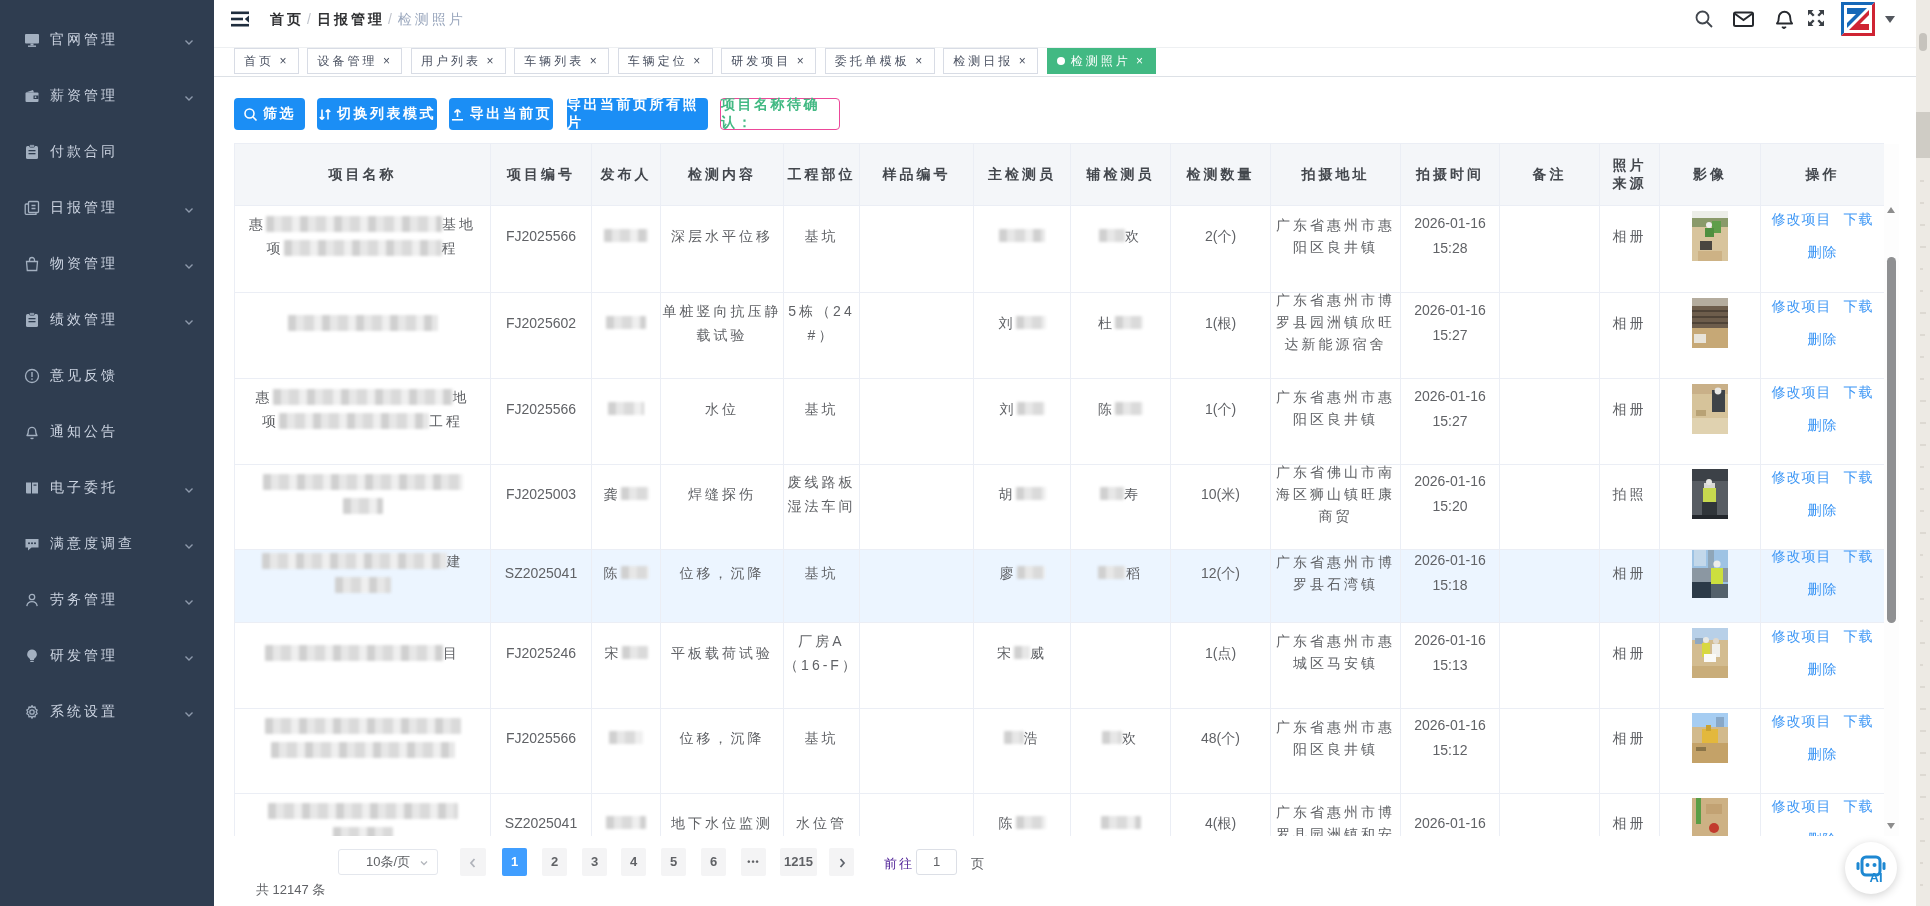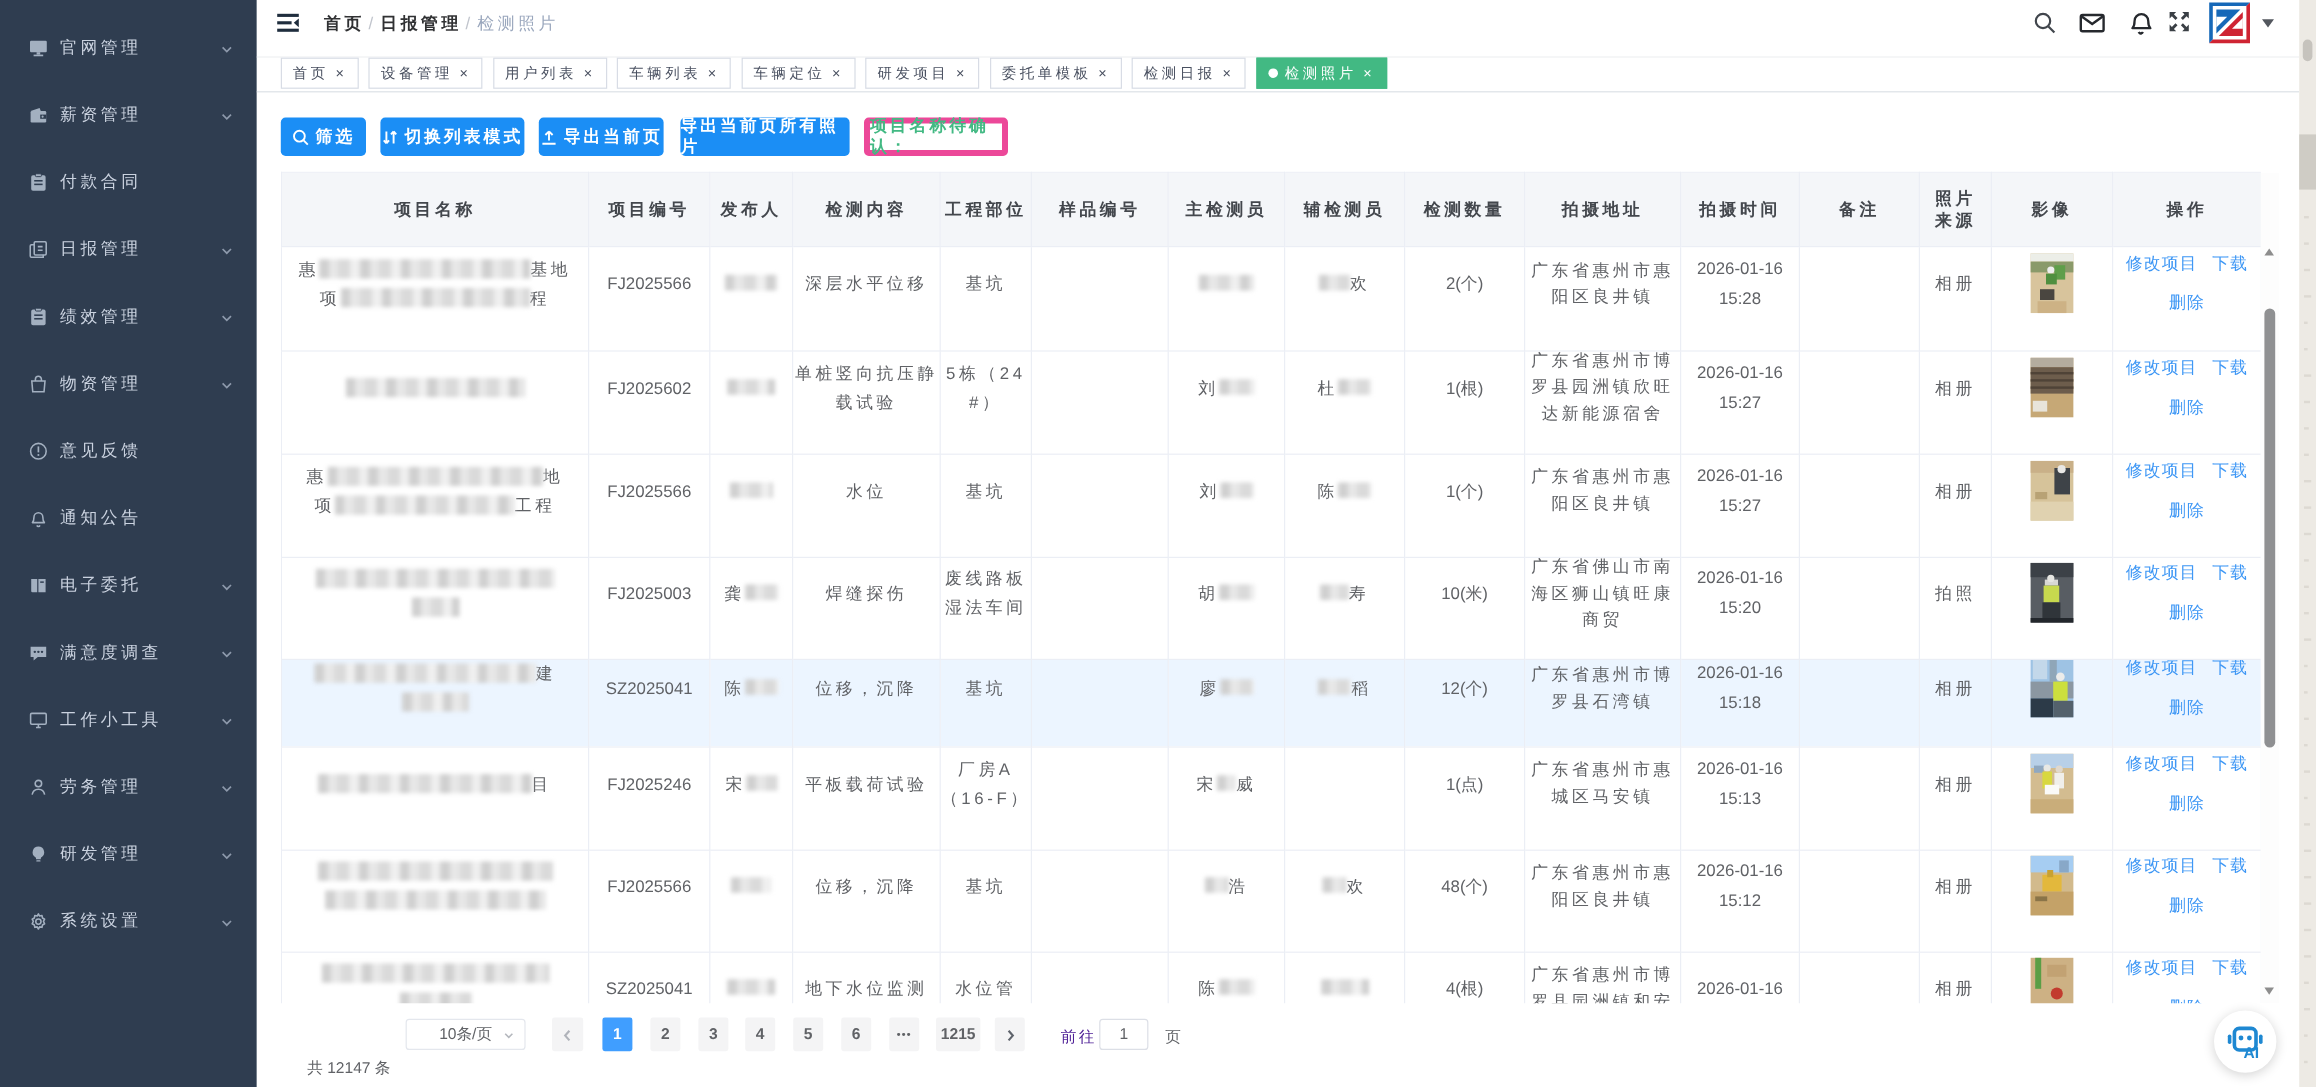--- a/index.html
+++ b/index.html
@@ -11,21 +11,21 @@
 .hic{position:absolute;top:8px}
 #tabs{position:absolute;left:20px;top:48px;white-space:nowrap}
 .tab{display:inline-flex;align-items:center;height:26px;border:1px solid #d8dce5;background:#fff;color:#495060;font-size:12px;padding:0 9px;margin-right:4px;vertical-align:top;box-sizing:border-box}
 .tab .tl{letter-spacing:3px}
 .tab .x{margin-left:3px;color:#495060;font-size:12px;width:12px;text-align:center}
 .tab.act{background:#42b983;border-color:#42b983;color:#fff}
 .tab.act .x{color:#fff}
 .dot{width:8px;height:8px;border-radius:50%;background:#fff;margin-right:6px}
 .btn{position:absolute;top:98px;height:32px;border-radius:4px;background:#1b8ef5;color:#fff;font-size:14px;display:flex;align-items:center;justify-content:center;box-sizing:border-box;font-weight:bold}
 .btn .bl{letter-spacing:2.5px;margin-left:5px}
-.btn.plain{background:#fff;border:5px solid #ec4899;color:#42b983}
+.btn.plain{background:#fff;border:1px solid #ec4899;color:#42b983}
 #twrap{position:absolute;left:20px;top:143px;width:1650px;height:693px;overflow:hidden}
 table{border-collapse:collapse;table-layout:fixed;width:1650px}
 th,td{border:1px solid #ebeef5;text-align:center;font-size:14px;color:#606266;padding:0;overflow:hidden}
 .cc{transform:translateY(-13px);line-height:24px}
 th{background:#f4f6f9;color:#43474d;font-weight:bold;height:61px;letter-spacing:3px}
 td{letter-spacing:0}
 .c{letter-spacing:3px}
 .addr{letter-spacing:3px;line-height:22px;display:inline-block}
 .dt{line-height:25px}
 .lk{color:#3e97f5;letter-spacing:1px}
@@ -83,42 +83,42 @@
         <rect x="4.5" y="1.5" width="10" height="11" rx="1"></rect>
         <path d="M4.5 4H2.2a1 1 0 0 0-1 1v8.3a1 1 0 0 0 1 1H12v-2"></path>
         <path d="M7.5 5.5h4M7.5 8.5h4"></path>
       </svg>
       <span class="t">日报管理</span>
       <span class="ar"><svg width="12" height="12" viewBox="0 0 12 12" fill="none" stroke="#8d99ab" stroke-width="1.4">
           <path d="M2.5 4.5 6 8l3.5-3.5"></path>
         </svg></span>
     </div>
 <div class="mi">
+      <svg width="16" height="16" viewBox="0 0 16 16" fill="none" stroke="#a3b0c0" stroke-width="1.3">
+        <path d="M2.5 5.5h11l-.8 9h-9.4z"></path>
+        <path d="M5.5 5.5V4a2.5 2.5 0 0 1 5 0v1.5"></path>
+      </svg>
+      <span class="t">物资管理</span>
+      <span class="ar"><svg width="12" height="12" viewBox="0 0 12 12" fill="none" stroke="#8d99ab" stroke-width="1.4">
+          <path d="M2.5 4.5 6 8l3.5-3.5"></path>
+        </svg></span>
+    </div>
+<div class="mi">
       <svg width="16" height="16" viewBox="0 0 16 16">
         <rect x="2" y="2" width="12" height="13" rx="1.5" fill="#a3b0c0"></rect>
         <rect x="5.5" y="0.8" width="5" height="2.4" rx="0.8" fill="#a3b0c0" stroke="#2f3d50" stroke-width="0.8"></rect>
         <rect x="4.5" y="6" width="7" height="1.3" fill="#2f3d50"></rect>
         <rect x="4.5" y="9" width="7" height="1.3" fill="#2f3d50"></rect>
       </svg>
       <span class="t">绩效管理</span>
       <span class="ar"><svg width="12" height="12" viewBox="0 0 12 12" fill="none" stroke="#8d99ab" stroke-width="1.4">
           <path d="M2.5 4.5 6 8l3.5-3.5"></path>
         </svg></span>
     </div>
 <div class="mi">
-      <svg width="16" height="16" viewBox="0 0 16 16" fill="none" stroke="#a3b0c0" stroke-width="1.3">
-        <path d="M2.5 5.5h11l-.8 9h-9.4z"></path>
-        <path d="M5.5 5.5V4a2.5 2.5 0 0 1 5 0v1.5"></path>
-      </svg>
-      <span class="t">物资管理</span>
-      <span class="ar"><svg width="12" height="12" viewBox="0 0 12 12" fill="none" stroke="#8d99ab" stroke-width="1.4">
-          <path d="M2.5 4.5 6 8l3.5-3.5"></path>
-        </svg></span>
-    </div>
-<div class="mi">
       <svg width="16" height="16" viewBox="0 0 16 16" fill="none">
         <circle cx="8" cy="8" r="6.5" stroke="#a3b0c0" stroke-width="1.3"></circle>
         <rect x="7.3" y="4" width="1.4" height="5" fill="#a3b0c0"></rect>
         <rect x="7.3" y="10.4" width="1.4" height="1.5" fill="#a3b0c0"></rect>
       </svg>
       <span class="t">意见反馈</span>
     </div>
 <div class="mi">
       <svg width="16" height="16" viewBox="0 0 16 16" fill="none" stroke="#a3b0c0" stroke-width="1.3">
         <path d="M3 11.5c1-1 1.3-2.5 1.3-4.5a3.7 3.7 0 0 1 7.4 0c0 2 .3 3.5 1.3 4.5z" stroke-linejoin="round"></path>
@@ -138,30 +138,20 @@
         </svg></span>
     </div>
 <div class="mi">
       <svg width="16" height="16" viewBox="0 0 16 16">
         <path d="M1.5 3h13v8.5h-7L4 14.5v-3H1.5z" fill="#a3b0c0"></path>
         <circle cx="5" cy="7.2" r="1" fill="#2f3d50"></circle>
         <circle cx="8" cy="7.2" r="1" fill="#2f3d50"></circle>
         <circle cx="11" cy="7.2" r="1" fill="#2f3d50"></circle>
       </svg>
       <span class="t">满意度调查</span>
-      <span class="ar"><svg width="12" height="12" viewBox="0 0 12 12" fill="none" stroke="#8d99ab" stroke-width="1.4">
-          <path d="M2.5 4.5 6 8l3.5-3.5"></path>
-        </svg></span>
-    </div>
-<div class="mi">
-      <svg width="16" height="16" viewBox="0 0 16 16" fill="none" stroke="#a3b0c0" stroke-width="1.3">
-        <rect x="1.5" y="2.5" width="13" height="9" rx="1"></rect>
-        <path d="M6 14.2h4M8 11.5v2.7"></path>
-      </svg>
-      <span class="t">工作小工具</span>
       <span class="ar"><svg width="12" height="12" viewBox="0 0 12 12" fill="none" stroke="#8d99ab" stroke-width="1.4">
           <path d="M2.5 4.5 6 8l3.5-3.5"></path>
         </svg></span>
     </div>
 <div class="mi">
       <svg width="16" height="16" viewBox="0 0 16 16" fill="none" stroke="#a3b0c0" stroke-width="1.3">
         <circle cx="8" cy="5" r="2.7"></circle>
         <path d="M2.8 14.2c.5-3 2.6-4.5 5.2-4.5s4.7 1.5 5.2 4.5"></path>
       </svg>
       <span class="t">劳务管理</span>

